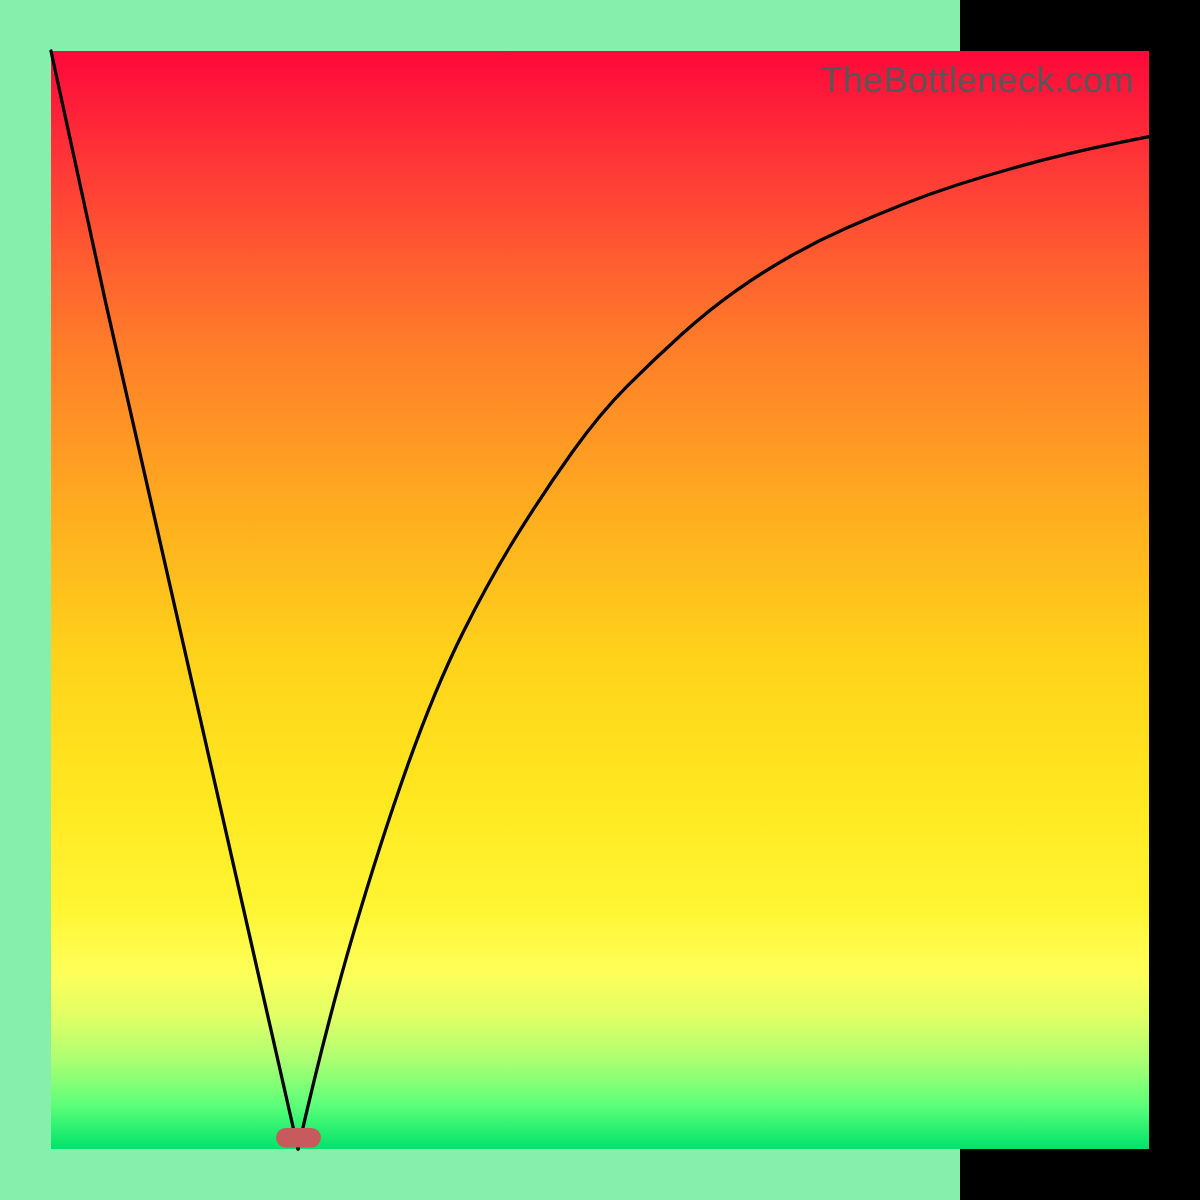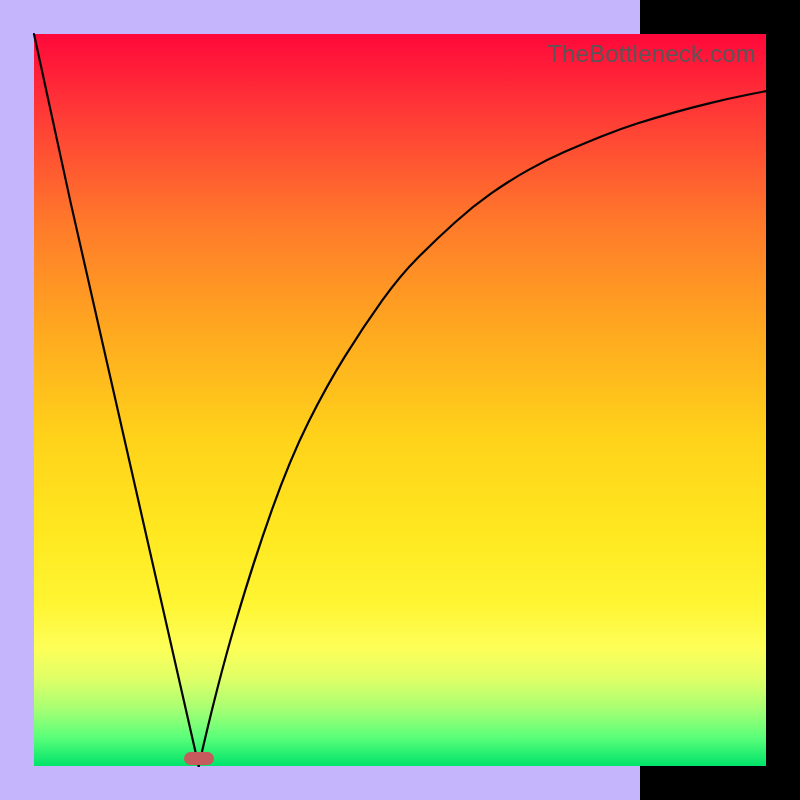--- a/index.html
+++ b/index.html
@@ -8,21 +8,21 @@
     width: 800px;
     height: 800px;
     background: #000;
     font-family: Arial, Helvetica, sans-serif;
     overflow: hidden;
   }
   .frame {
     position: relative;
     width: 640px;
     height: 800px;
-    background: #c4b5fd;
+    background: #86efac;
   }
   .plot-area {
     position: absolute;
     left: 34px;
     top: 34px;
     width: 732px;
     height: 732px;
     background: linear-gradient(to bottom,
       #ff083a 0%,
       #ff3f36 12%,

